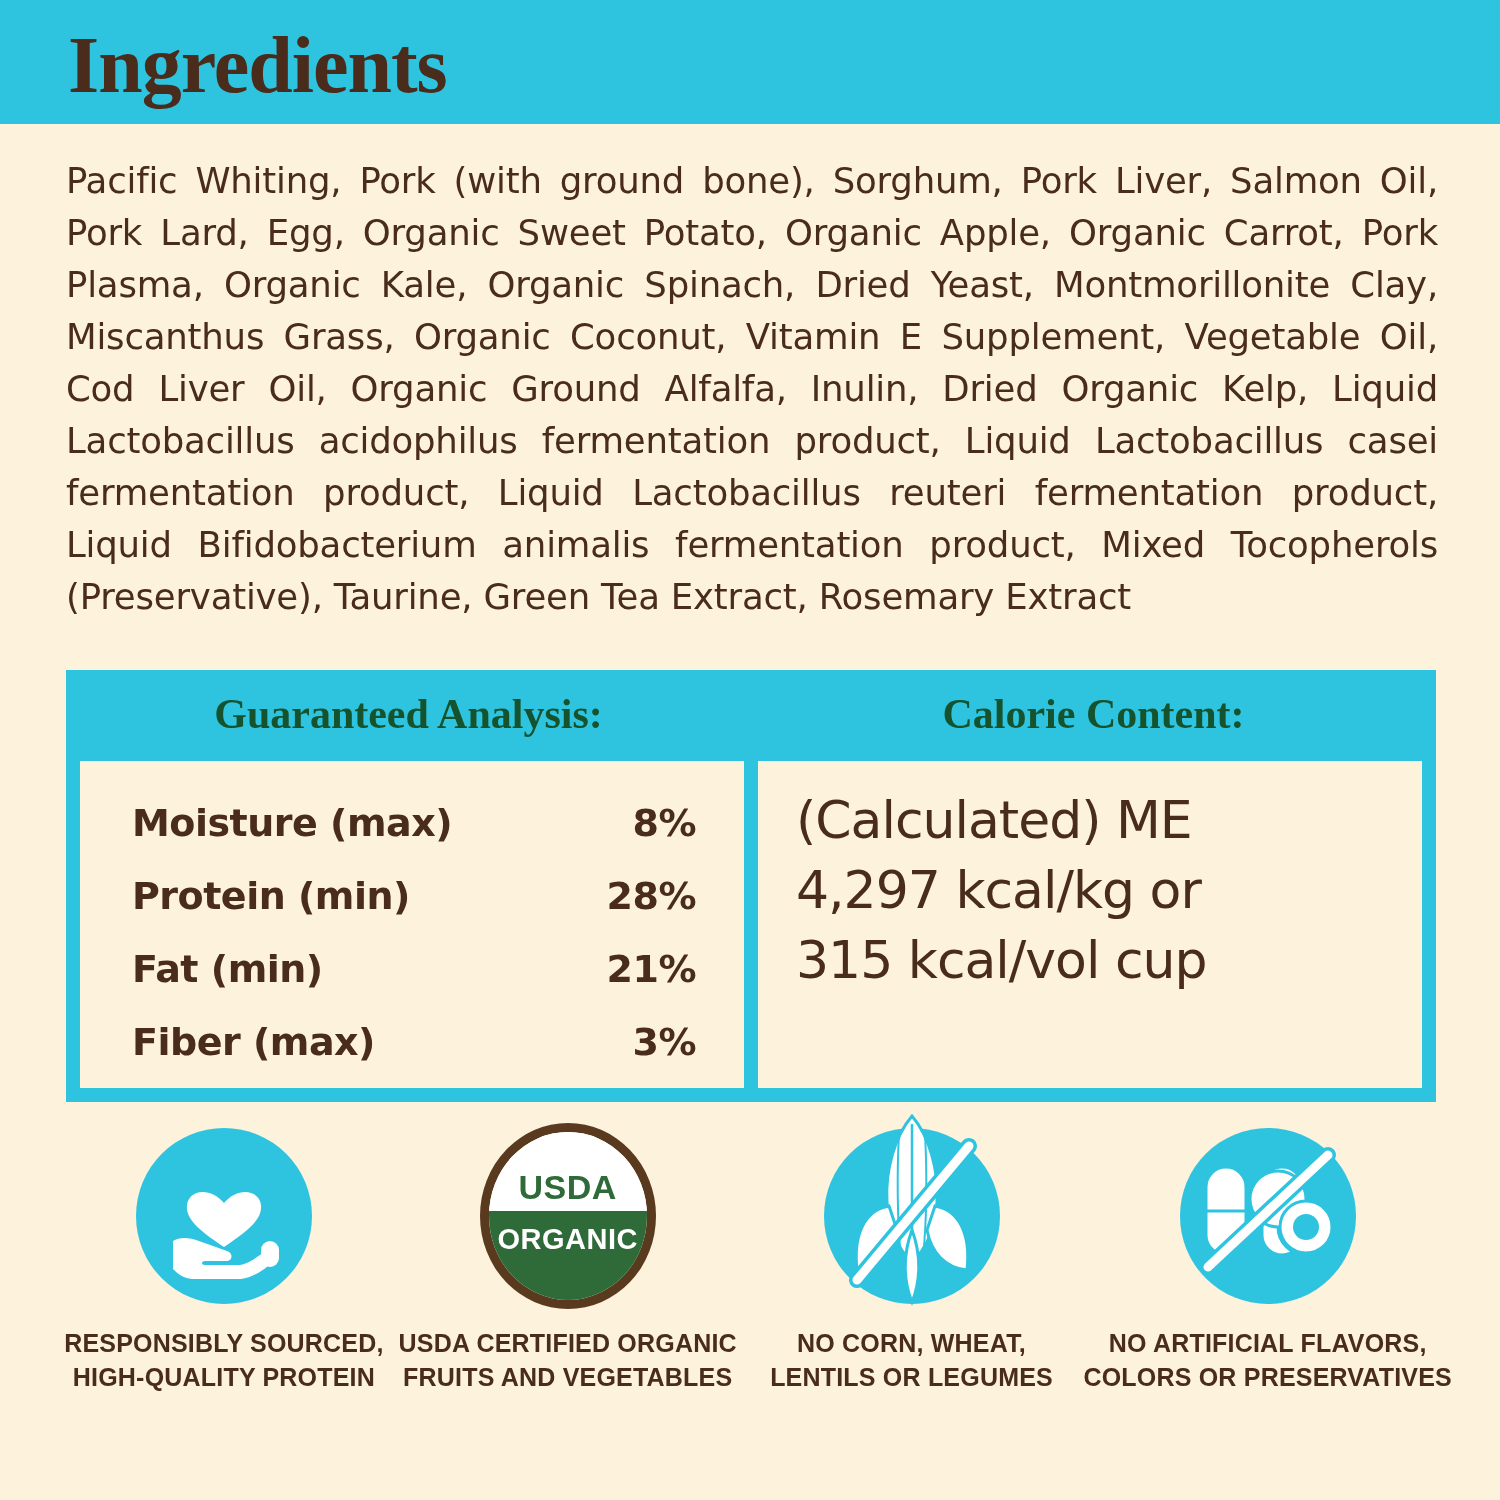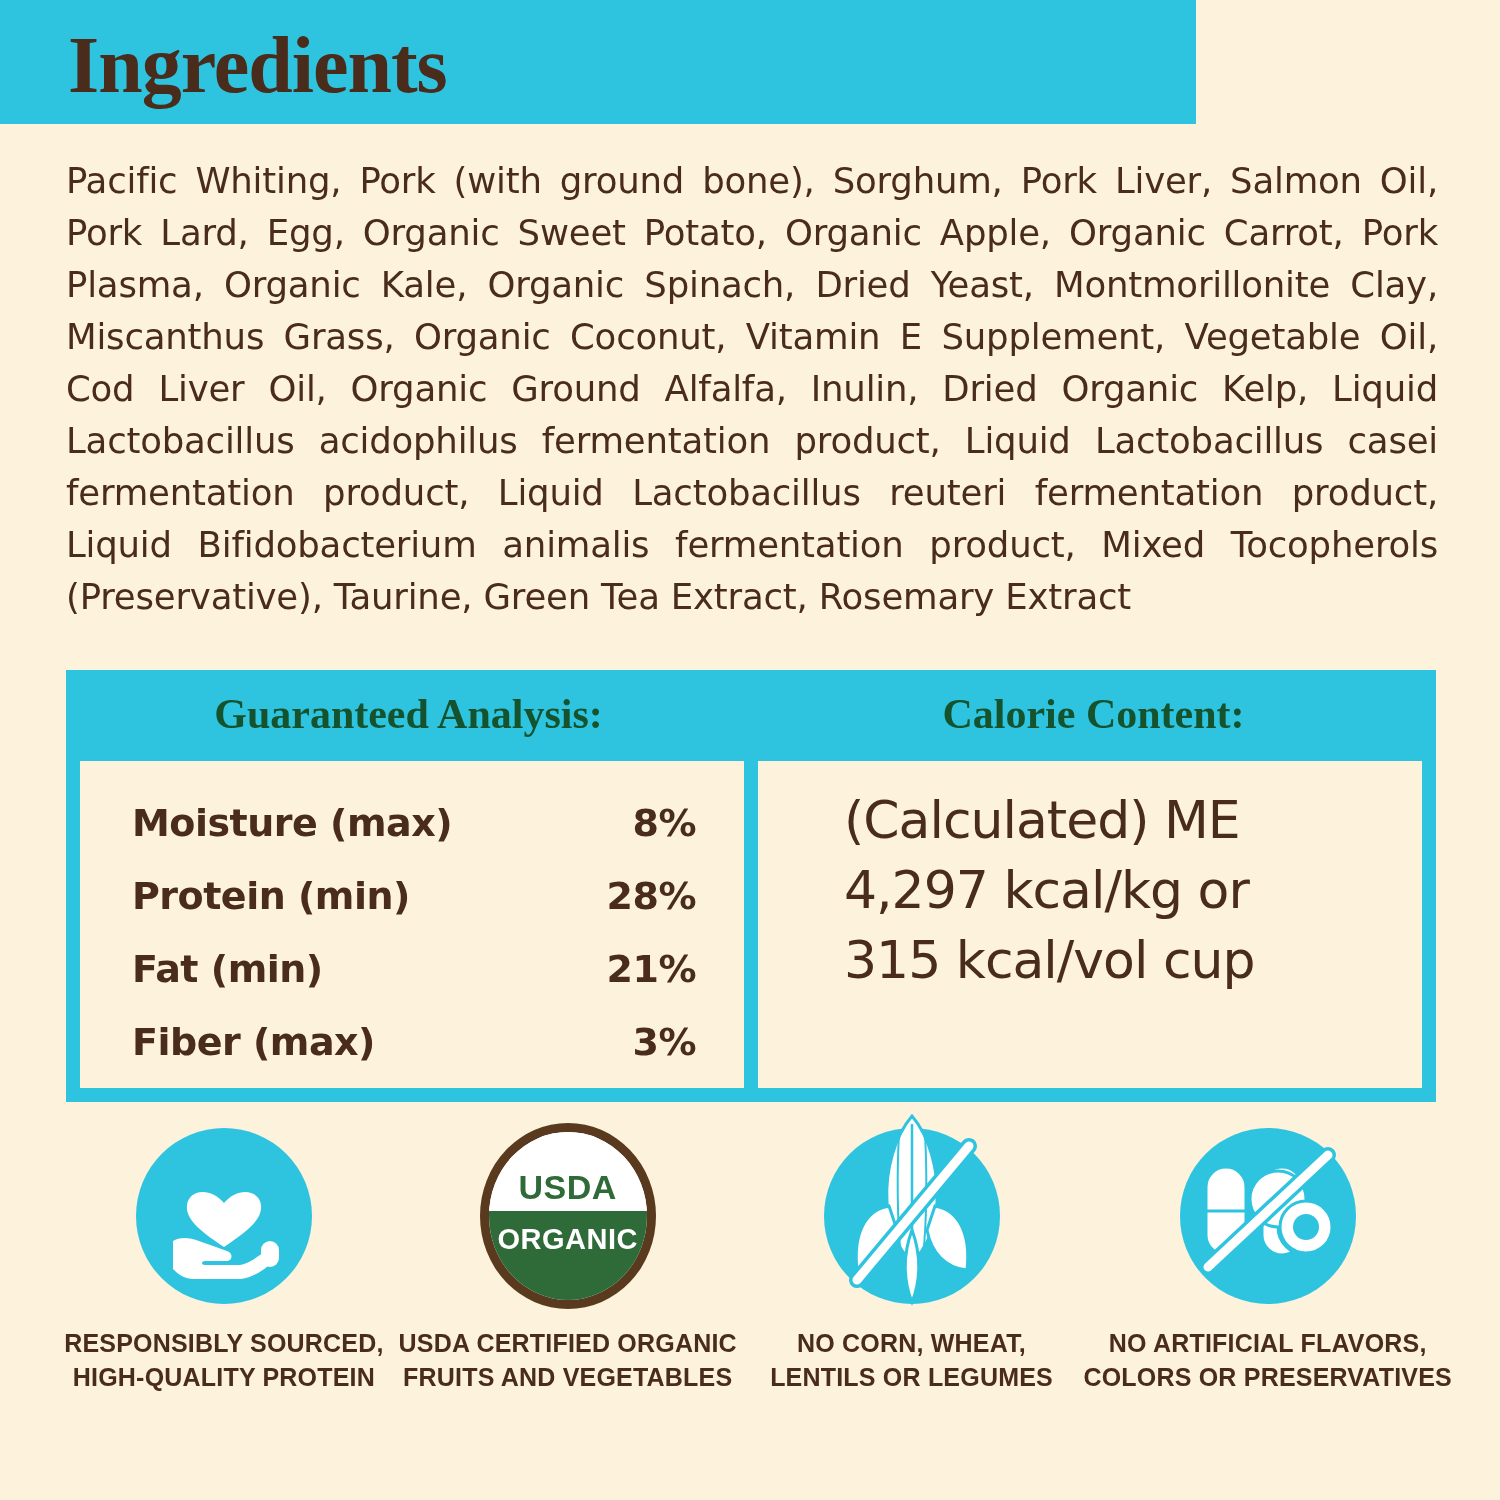--- a/index.html
+++ b/index.html
@@ -17,21 +17,21 @@
     background: #fdf2dc;
     overflow: hidden;
     box-sizing: border-box;
   }
 
   
   .header-bar {
     position: absolute;
     left: 0;
     top: 0;
-    width: 1196px;
+    width: 1500px;
     height: 124px;
     background: #2ec4e0;
     text-align: center;
   }
   .header-title {
     position: absolute;
     left: 68px;
     top: 22px;
     font-family: "Liberation Serif", serif;
     font-weight: bold;
@@ -87,21 +87,21 @@
   .panel-body {
     position: absolute;
     left: 14px;
     right: 14px;
     top: 91px;
     bottom: 14px;
     background: #fdf2dc;
     box-sizing: border-box;
   }
   .panel-left .panel-body { left: 14px; right: 7px; }
-  .panel-right .panel-body { left: 7px; right: 14px; padding-left: 48px; }
+  .panel-right .panel-body { left: 7px; right: 14px; }
 
   
   .ga-rows {
     padding: 26px 48px 0 52px;
   }
   .ga-row {
     display: flex;
     justify-content: space-between;
     align-items: center;
     font-family: "DejaVu Sans", sans-serif;

